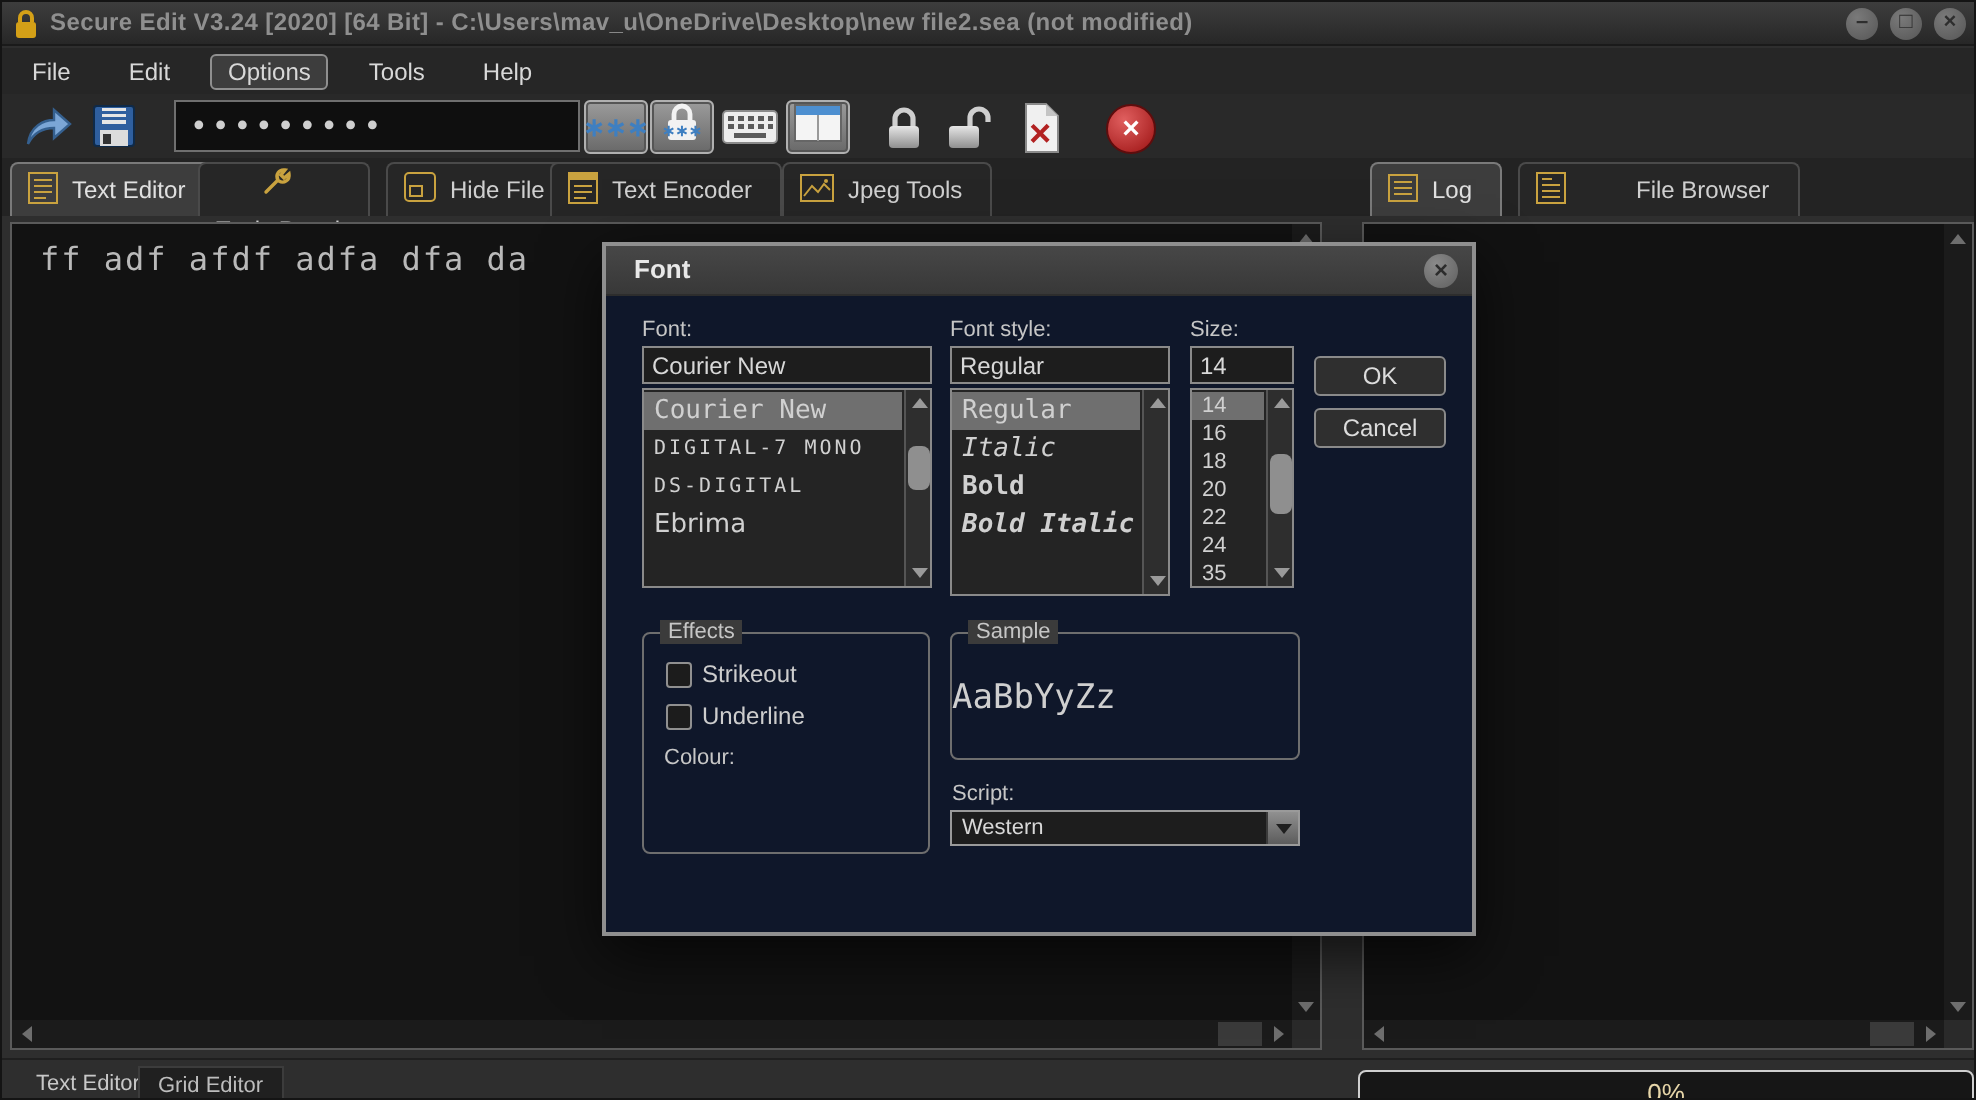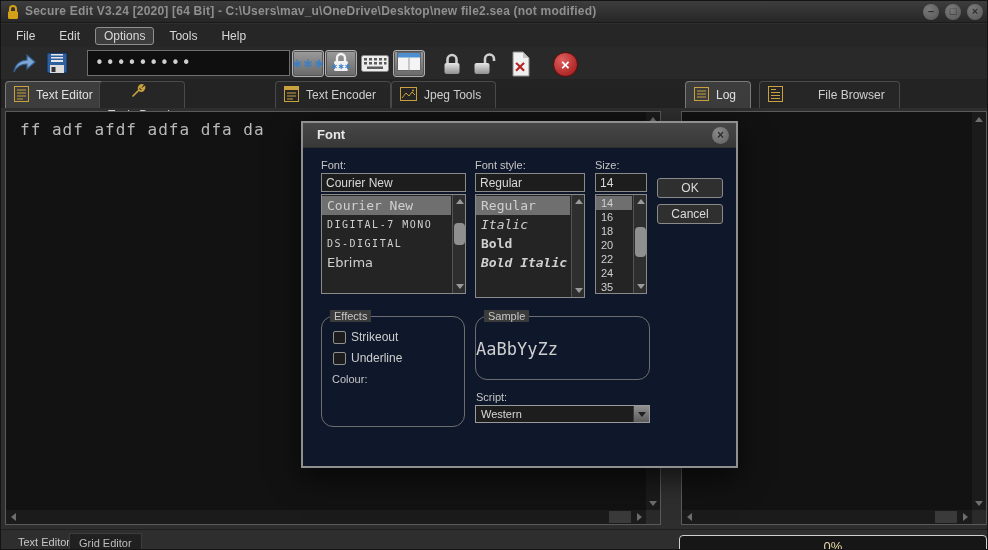--- a/index.html
+++ b/index.html
@@ -13,21 +13,21 @@
     background:linear-gradient(180deg,#3d3d3d,#272727); border-bottom:1px solid #1a1a1a; }
   .title-text { position:absolute; left:24px; top:3px; font-size:12px; font-weight:bold;
     color:#8f8f8f; letter-spacing:.2px; white-space:nowrap; }
   .tb-lock { position:absolute; left:5px; top:3px; }
   .winbtns { position:absolute; right:6px; top:3px; display:flex; gap:6px; }
   .winbtn { width:16px; height:16px; border-radius:50%; background:radial-gradient(circle at 35% 30%,#7a7a7a,#565656);
     color:#2e2e2e; font-size:11px; font-weight:bold; line-height:15px; text-align:center; cursor:pointer; }
 
   
   .menubar { position:absolute; left:0; top:23px; width:988px; height:23px; background:#262626;
-    display:flex; align-items:center; padding-left:6px; gap:6px; }
+    display:flex; align-items:center; padding-left:6px; gap:11px; }
   .menu-item { color:#d8d8d8; font-size:12px; padding:2px 9px; border-radius:3px; cursor:pointer; }
   .menu-item.active { background:#3d3d3d; border:1px solid #8f8f8f; padding:1px 8px; }
 
   
   .toolbar { position:absolute; left:0; top:46px; width:988px; height:32px; background:#292929; }
   .tool-ic { position:absolute; top:4px; display:flex; align-items:center; justify-content:center; cursor:pointer; }
   .pw-field { position:absolute; left:86px; top:3px; width:203px; height:26px; background:#0f0f0f;
     border:1px solid #6f6f6f; color:#cfcfcf; font-size:15px; letter-spacing:2px; padding:0 7px;
     font-family:"DejaVu Sans", sans-serif; outline:none; }
   .raised-btn { position:absolute; top:3px; width:32px; height:27px; border-radius:3px;
@@ -94,21 +94,21 @@
   .f-dungeon { font-family:"DejaVu Sans", sans-serif; font-weight:bold; font-size:15px; }
   .f-ebrima { font-family:"DejaVu Sans", sans-serif; font-size:13px; }
   .f-italic { font-style:italic; }
   .f-bold { font-weight:bold; }
   .lb-sb { position:absolute; right:0; top:0; bottom:0; width:13px; background:#2e2e2e; border-left:1px solid #555; }
   .lb-sb .sb-btn { width:13px; height:13px; }
   .lb-thumb { position:absolute; left:1px; width:11px; background:#8f8f8f; border-radius:4px; cursor:pointer; }
   .dlg-btn { position:absolute; left:354px; width:66px; height:20px; background:#2f2f2f;
     border:1px solid #8a8a8a; border-radius:3px; color:#dcdcdc; font-size:12px; text-align:center;
     line-height:18px; cursor:pointer; }
-  .groupbox { position:absolute; border:1px solid #6e6e6e; border-radius:12px; }
+  .groupbox { position:absolute; border:1px solid #6e6e6e; border-radius:4px; }
   .gb-legend { position:absolute; top:-7px; left:8px; background:#3b3b3b; padding:0 4px;
     font-size:11px; color:#c6c6c6; }
   .checkbox { position:absolute; width:13px; height:13px; background:#1c1c1c; border:1px solid #909090;
     border-radius:2px; cursor:pointer; }
   .cb-label { position:absolute; font-size:12px; color:#cdcdcd; }
   .dropdown { position:absolute; height:18px; background:#1d1d1d; border:1px solid #9a9a9a;
     color:#d8d8d8; font-size:11px; line-height:17px; padding-left:5px; cursor:pointer; }
   .dd-btn { position:absolute; right:0; top:0; bottom:0; width:16px;
     background:linear-gradient(180deg,#909090,#5c5c5c); border-left:1px solid #3a3a3a;
     display:flex; align-items:center; justify-content:center; }
@@ -247,20 +247,27 @@
             </g>
           </svg></span>
       <span>Text Editor</span>
     </div>
     <div class="tab" style="left:98px;flex-direction:column;">
       <span><svg width="16" height="16" viewBox="0 0 16 16">
             <path d="M2 14 L8 8 M8 8 C6.5 5.5 8.5 2.5 11.5 3 L9.5 5.5 L11 7 L13.5 5 C14 8 11 10 8.5 8.5" fill="none" stroke="#c9a23f" stroke-width="1.7" stroke-linecap="round"></path>
           </svg></span>
       <span>Tools Panel</span>
     </div>
+    <div class="tab" style="left:192px;">
+      <span><svg width="16" height="15" viewBox="0 0 16 15">
+            <rect x="0.5" y="0.5" width="15" height="14" rx="2" fill="none" stroke="#c9a23f"></rect>
+            <rect x="3" y="7" width="6" height="5" fill="none" stroke="#c9a23f"></rect>
+          </svg></span>
+      <span>Hide File</span>
+    </div>
     <div class="tab" style="left:274px;">
       <span><svg width="15" height="16" viewBox="0 0 15 16">
             <rect x="0.5" y="0.5" width="14" height="15" fill="none" stroke="#c9a23f"></rect>
             <rect x="1" y="1" width="13" height="3" fill="#c9a23f"></rect>
             <g stroke="#c9a23f">
               <line x1="3" y1="7" x2="12" y2="7"></line>
               <line x1="3" y1="10" x2="12" y2="10"></line>
               <line x1="3" y1="13" x2="9" y2="13"></line>
             </g>
           </svg></span>

